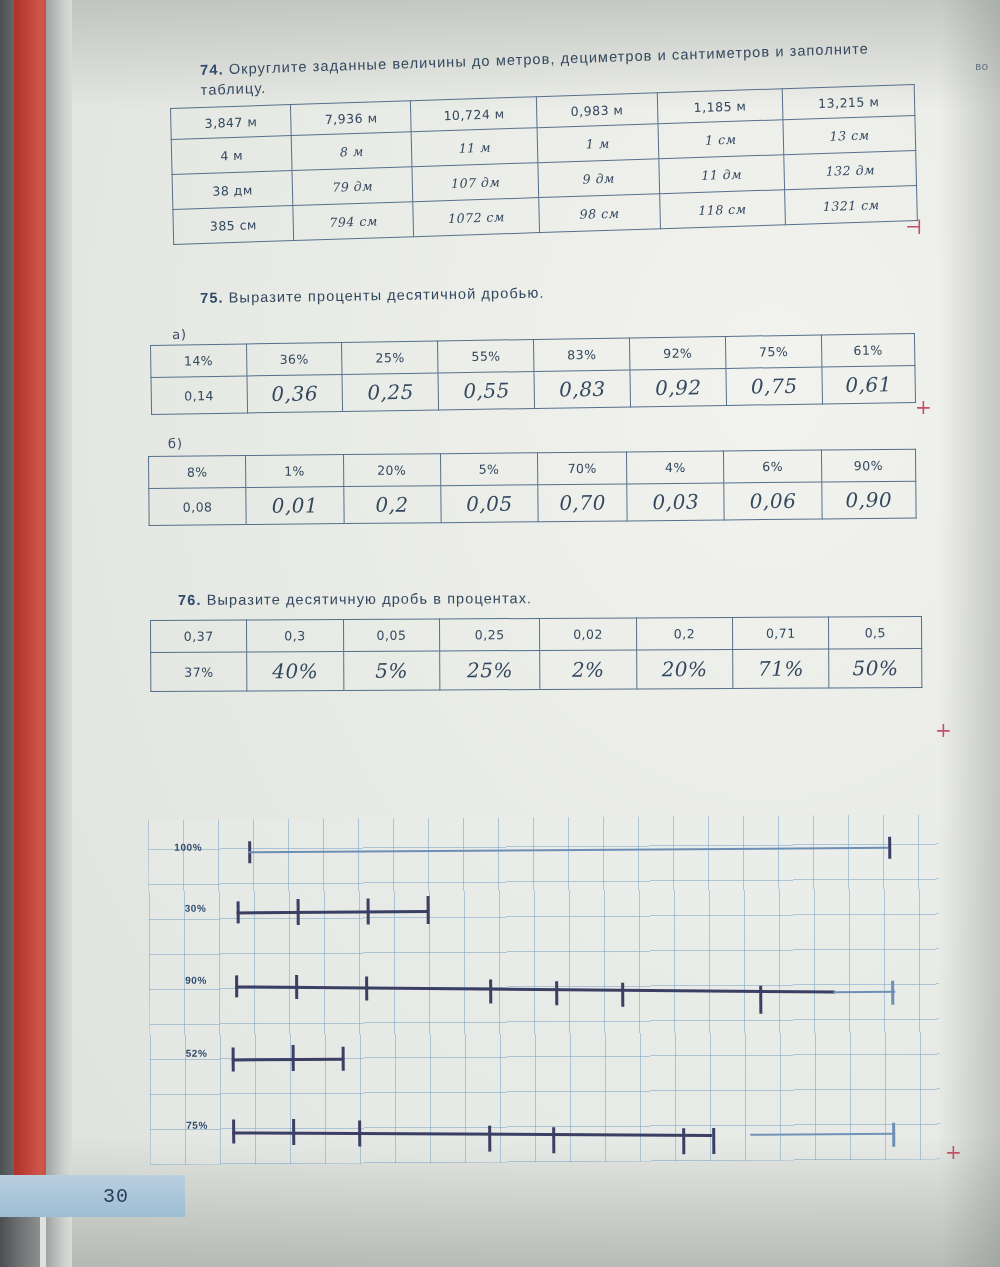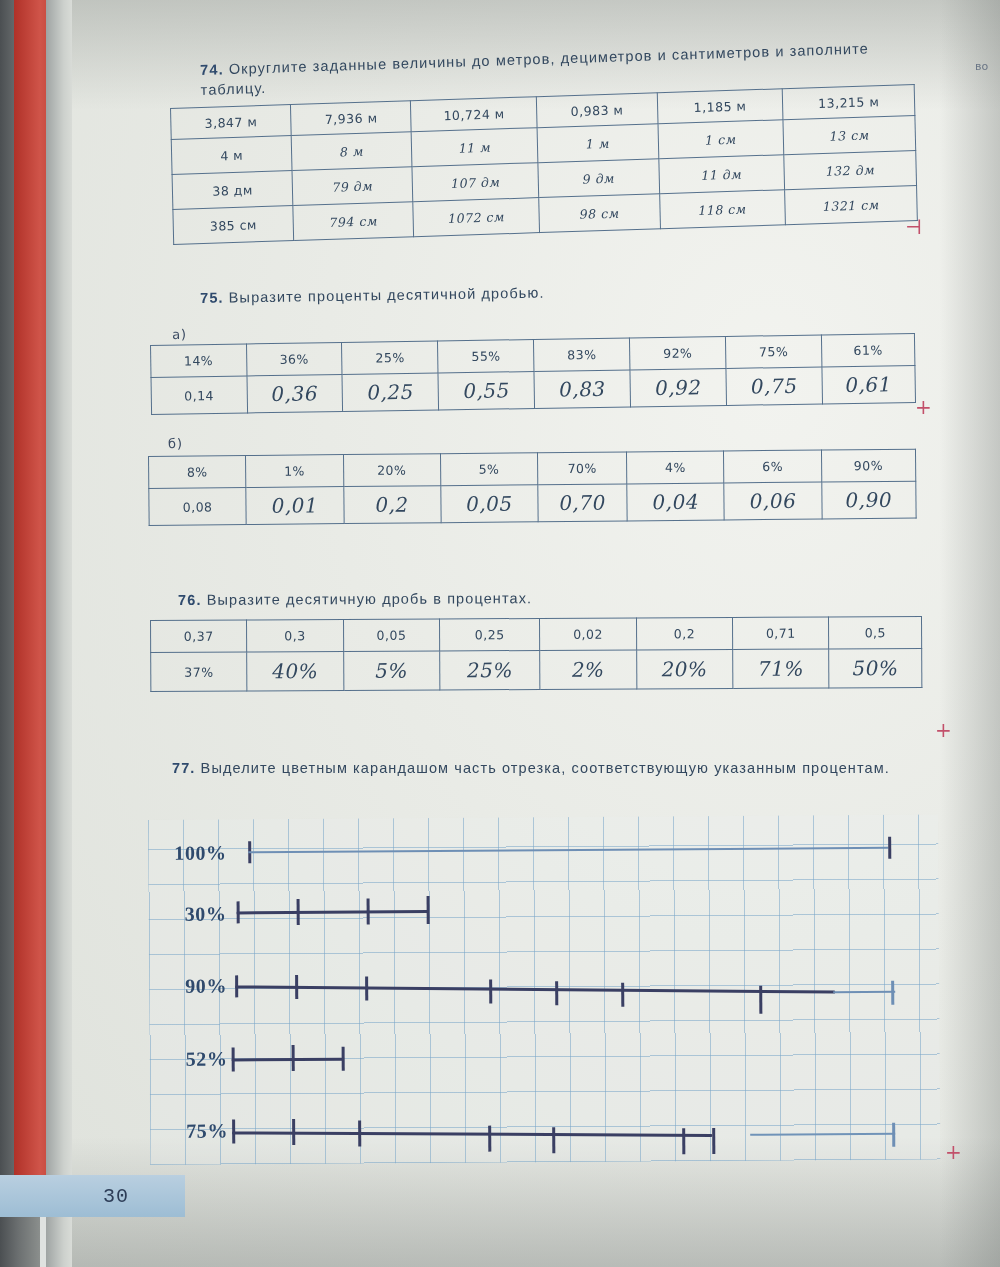--- a/index.html
+++ b/index.html
@@ -123,22 +123,22 @@
     width: 790px; height: 345px;
     background:
       repeating-linear-gradient(0deg, rgba(120,165,200,0.55) 0 1px, transparent 1px 35px),
       repeating-linear-gradient(90deg, rgba(120,165,200,0.55) 0 1px, transparent 1px 35px),
       rgba(236,240,238,0.25);
     transform: rotate(-0.4deg);
     transform-origin: left top;
   }
   .pct-label {
     position: absolute;
-    font-family: Liberation Serif, serif;
-    font-size: 20px;
+    font-family: Liberation Sans, sans-serif;
+    font-size: 10px;
     font-weight: bold;
     color: #2f4a6d;
     letter-spacing: 0.6px;
   }
   .seg-line {
     position: absolute;
     height: 3px;
     background: #3a3f63;
     border-radius: 1px;
   }
@@ -287,21 +287,21 @@
       <td style="width:96px;">4%</td>
       <td style="width:96px;">6%</td>
       <td style="width:93px;">90%</td>
     </tr>
     <tr>
       <td style="height:36px;">0,08</td>
       <td class="hand big">0,01</td>
       <td class="hand big">0,2</td>
       <td class="hand big">0,05</td>
       <td class="hand big">0,70</td>
-      <td class="hand big">0,04</td>
+      <td class="hand big">0,03</td>
       <td class="hand big">0,06</td>
       <td class="hand big">0,90</td>
     </tr>
   </tbody>
     </table>
 
   <div class="ex-head skew-d" style="left:178px; top:590px; width:700px;">
     <span class="task-num">76.</span>
     <span>Выразите десятичную дробь в процентах.</span>
   </div>
@@ -326,24 +326,20 @@
       <td class="hand big">2%</td>
       <td class="hand big">20%</td>
       <td class="hand big">71%</td>
       <td class="hand big">50%</td>
     </tr>
   </tbody>
     </table>
 
   <div class="margin-mark" style="left:935px; top:718px;">+</div>
 
-  <div class="ex-head" style="left:172px; top:758px; width:770px;">
-    <span class="task-num">77.</span>
-    <span>Выделите цветным карандашом часть отрезка, соответствующую указанным процентам.</span>
-  </div>
 
   <div id="gridbox">
 
     <div class="pct-label" style="left:26px; top:22px;">100%</div>
     <div class="tickmark" style="left:100px; top:22px; height:22px;"></div>
     <div class="thin-line" style="left:100px; top:32px; width:640px;"></div>
     <div class="tickmark" style="left:740px; top:22px; height:22px;"></div>
 
     <div class="pct-label" style="left:36px; top:83px;">30%</div>
     <div class="tickmark" style="left:88px; top:82px; height:22px;"></div>

